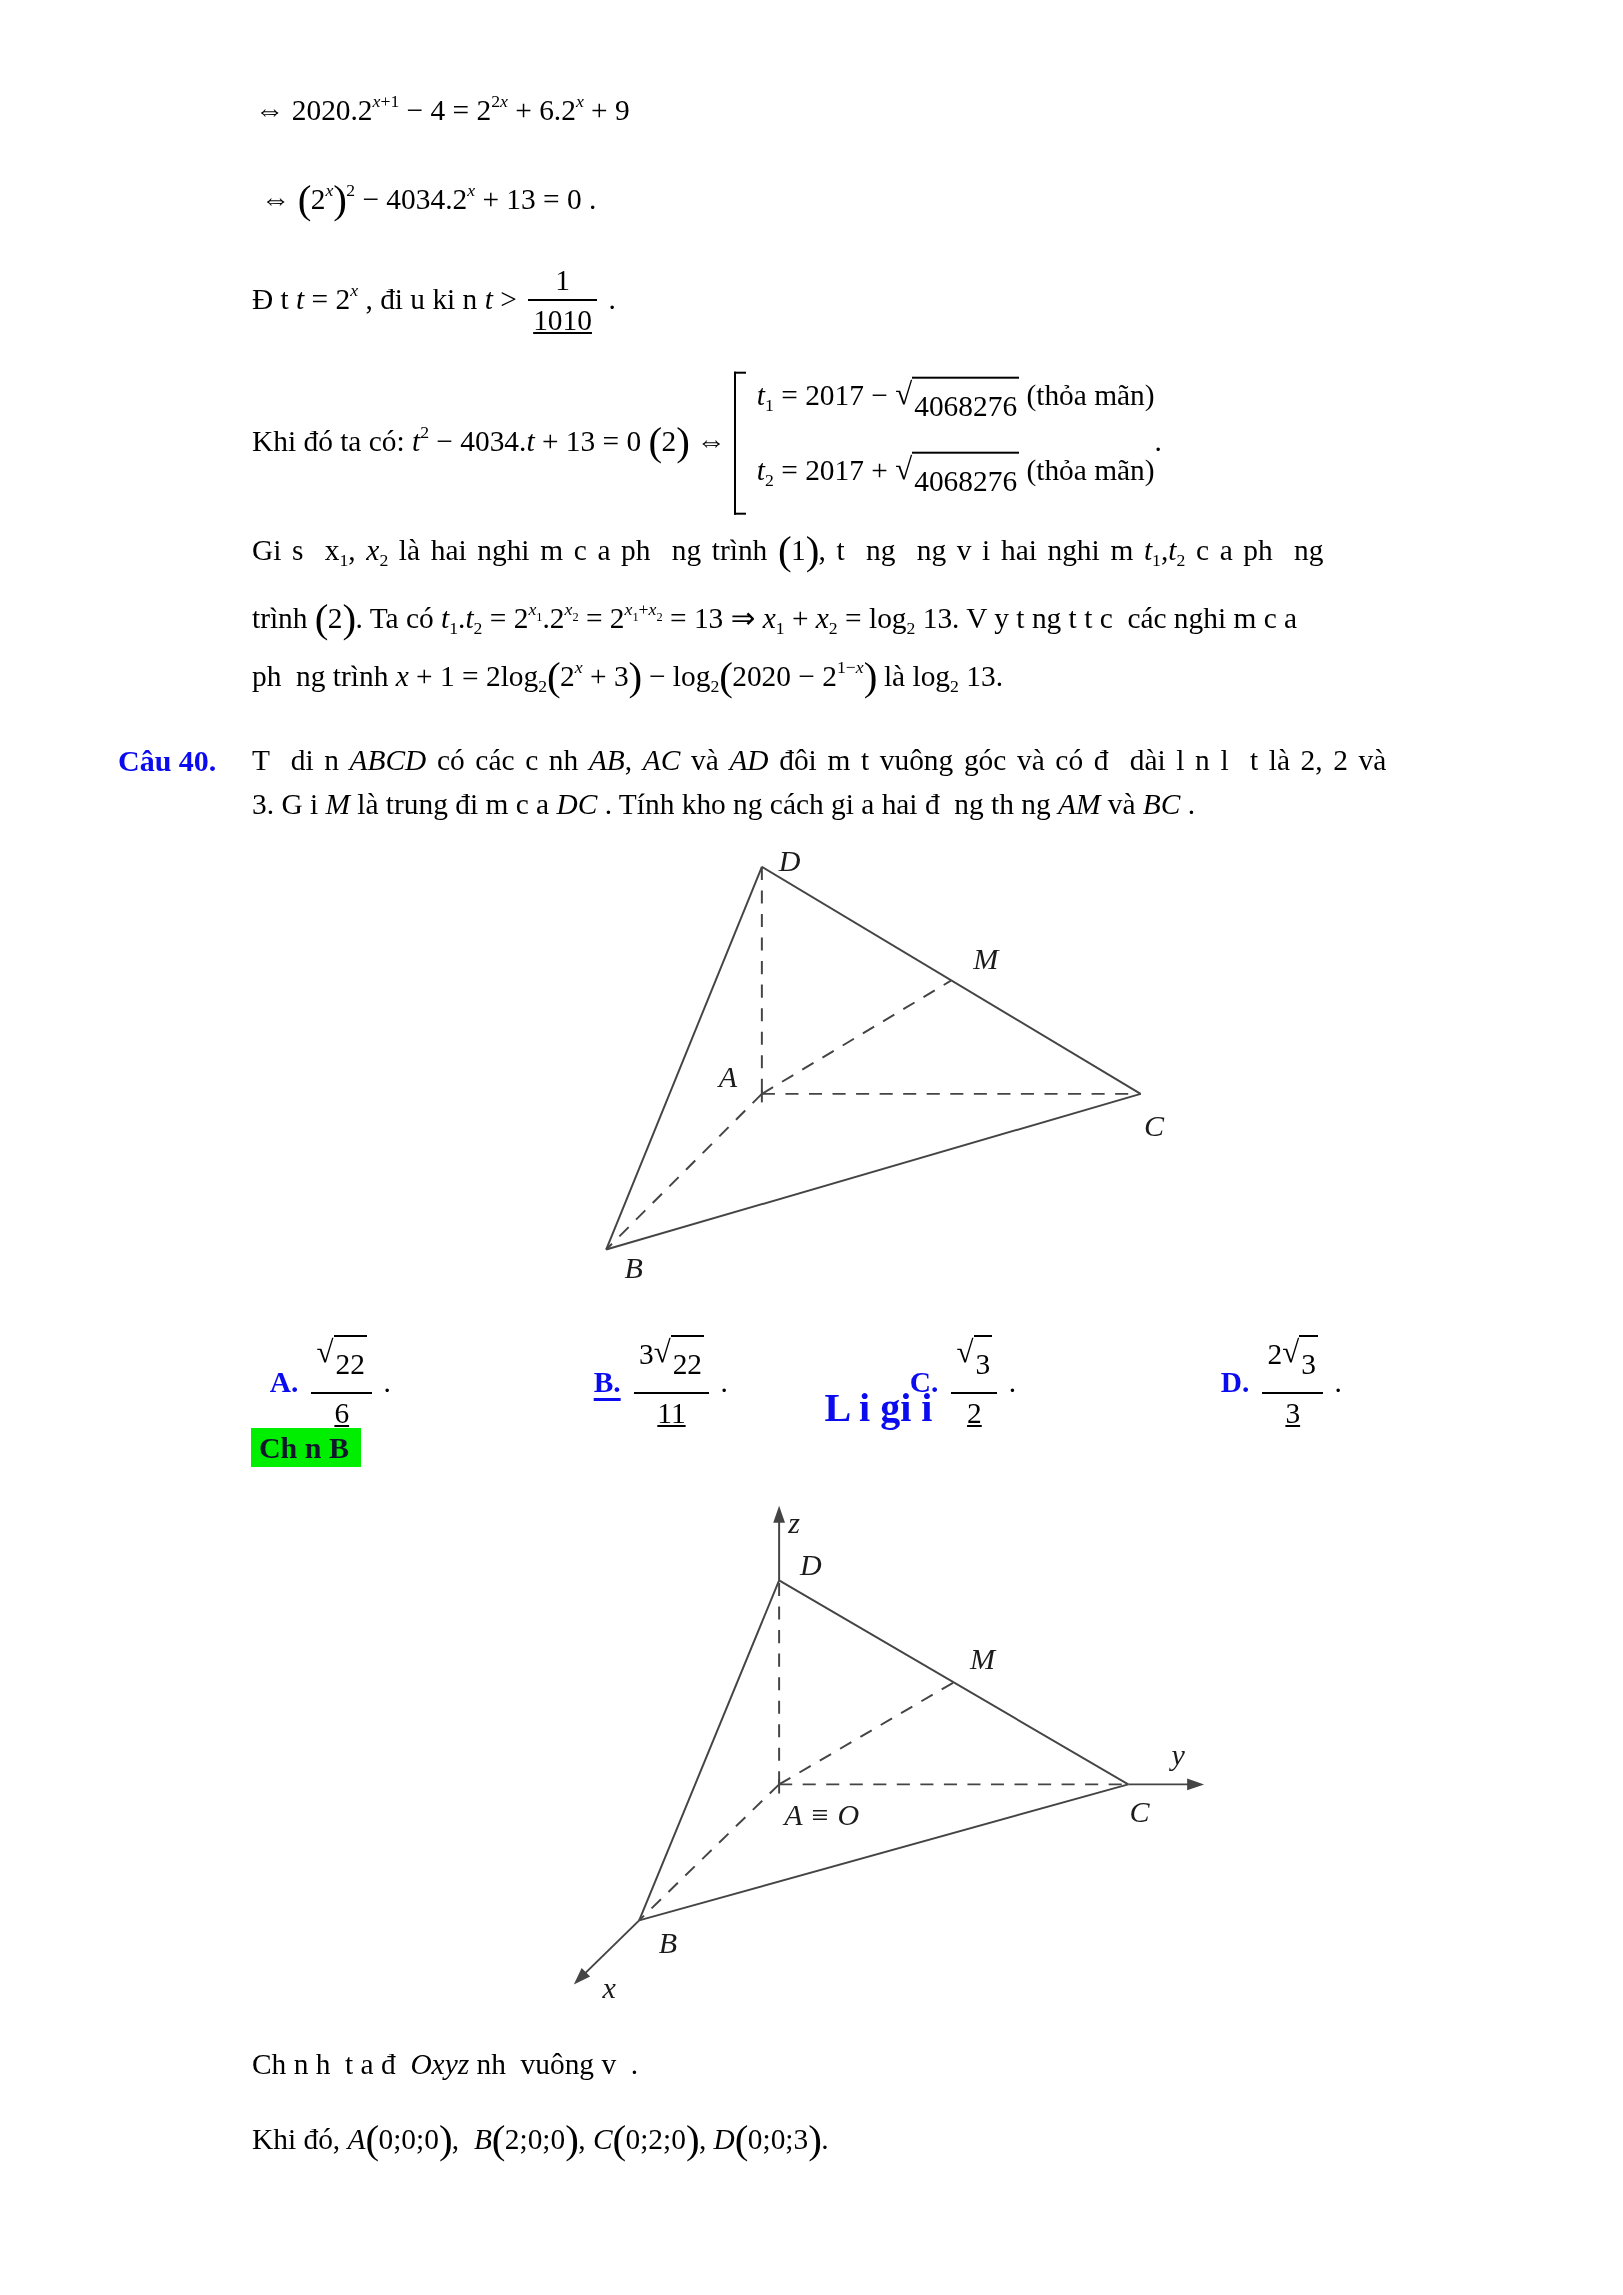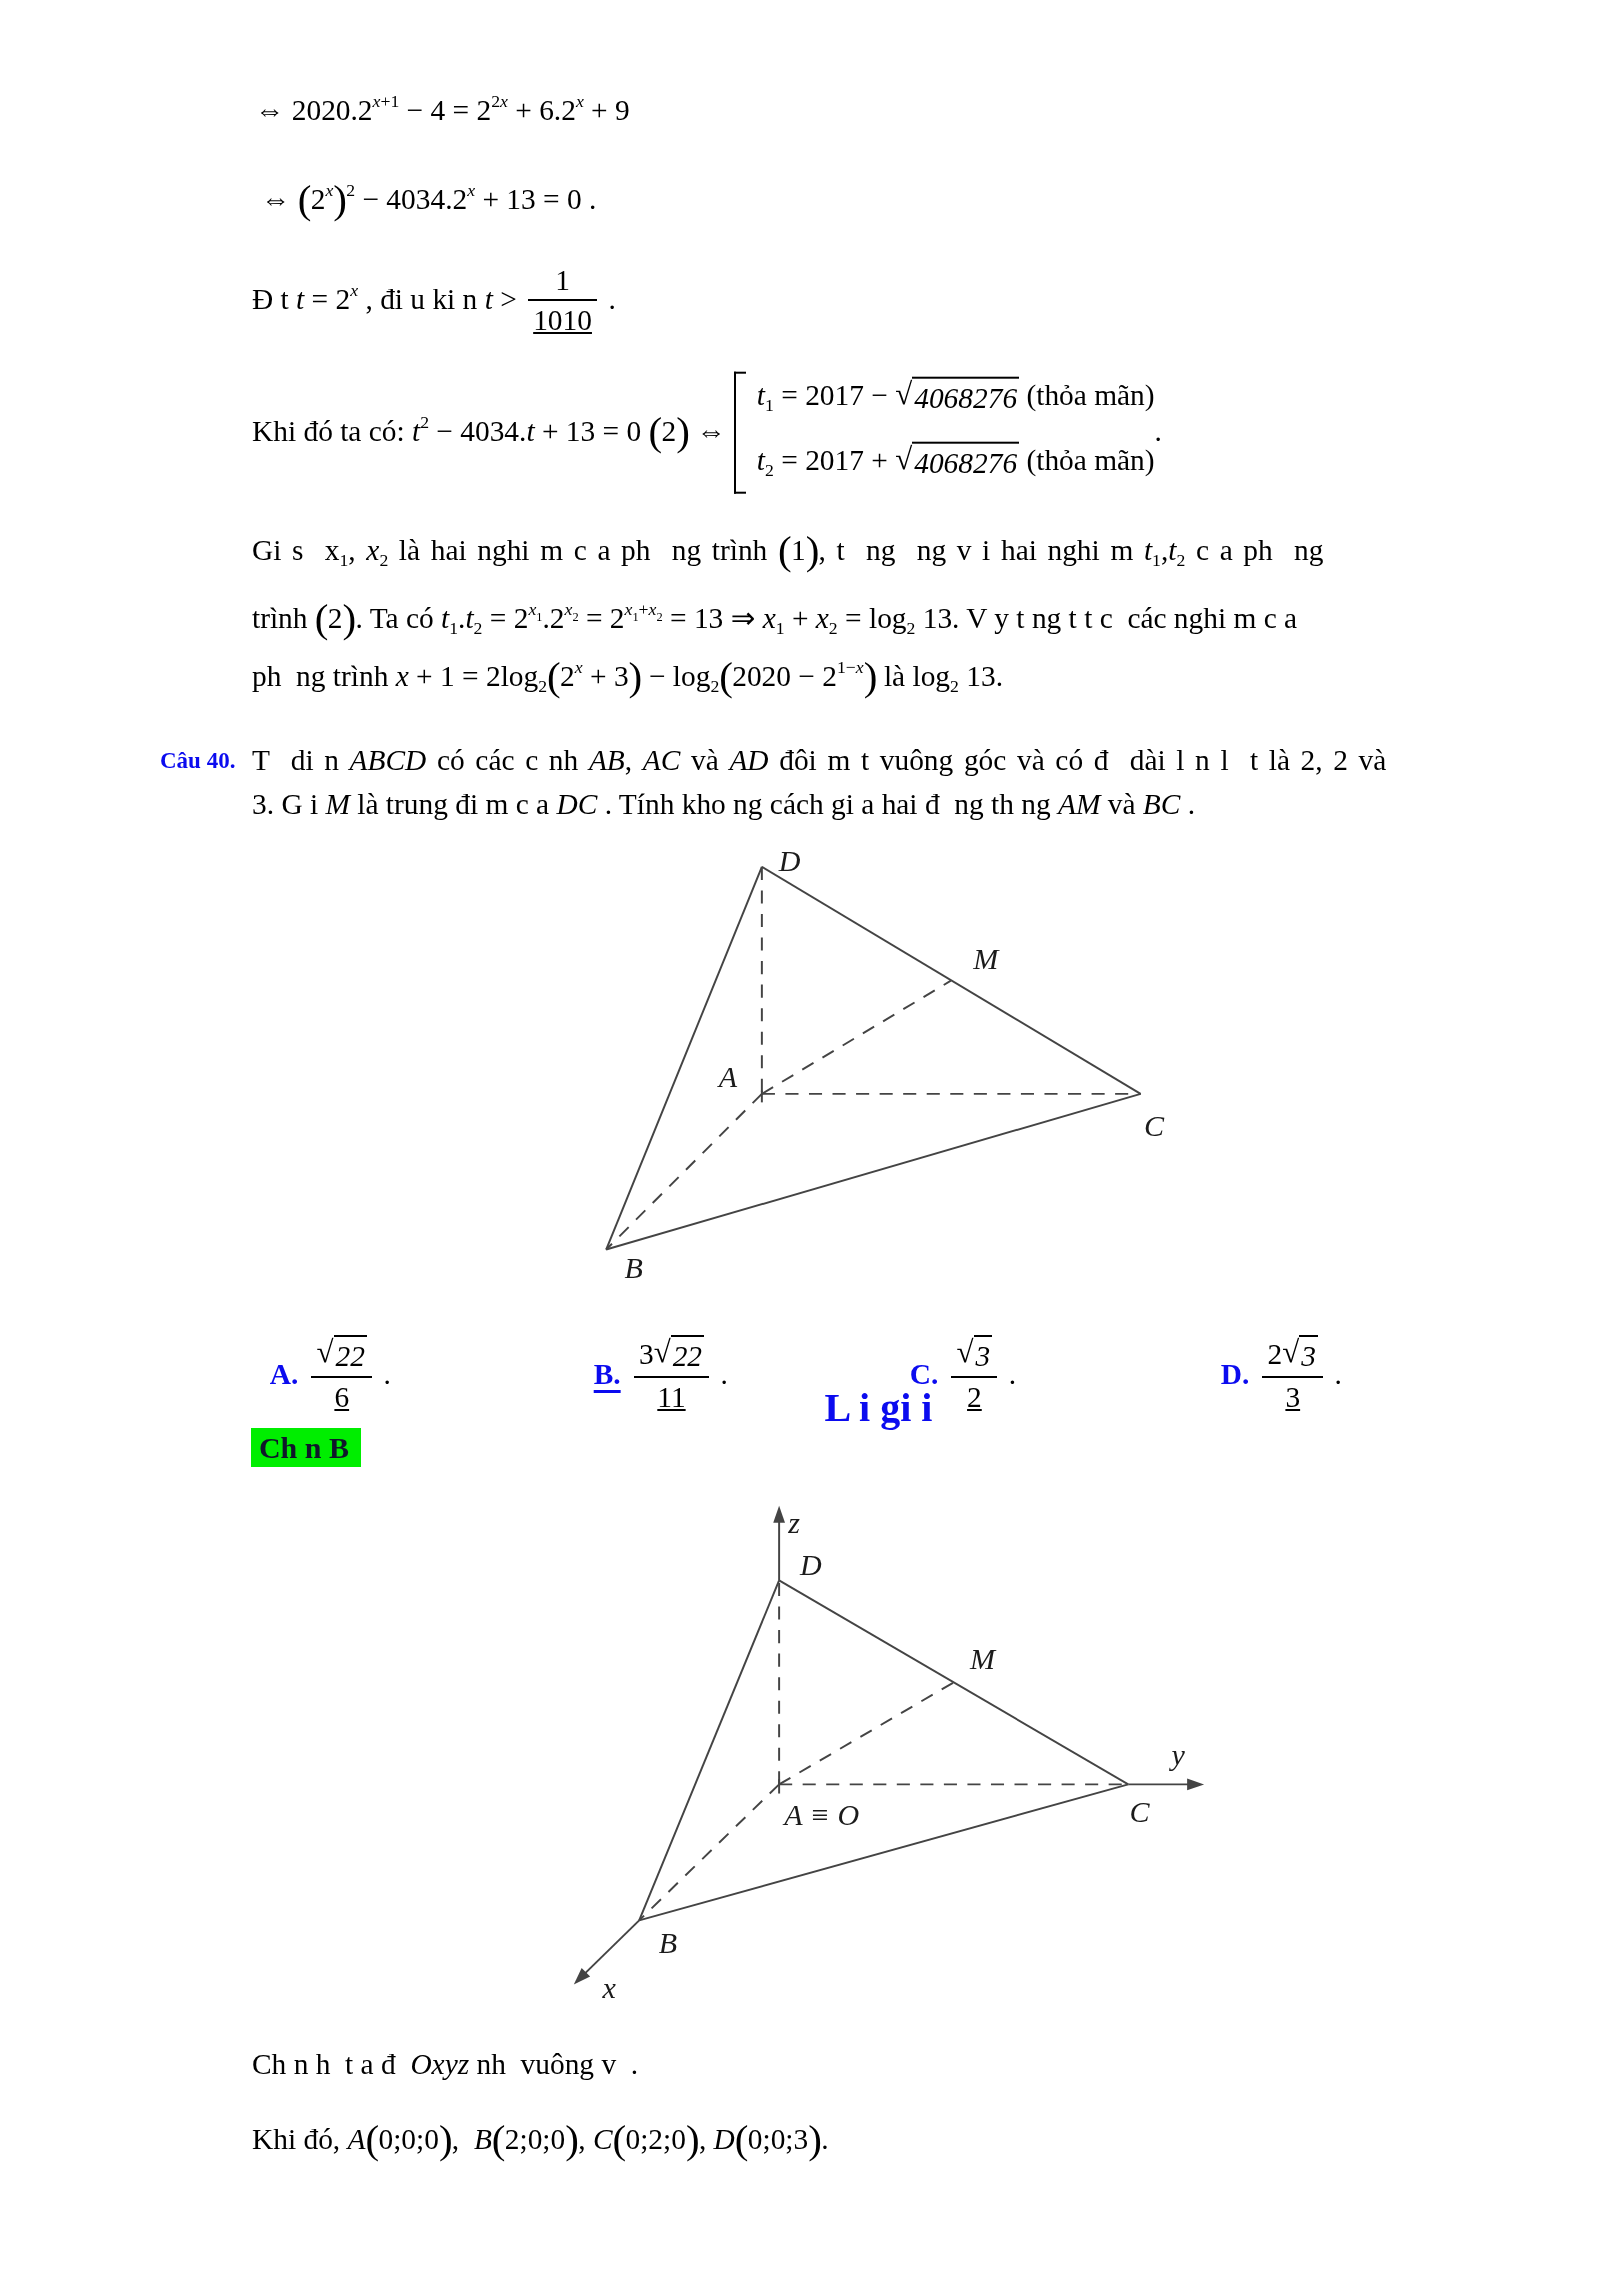--- a/index.html
+++ b/index.html
@@ -12,26 +12,26 @@
   .s-i{font-style:italic;}
   .s-sup{font-size:17.7px;vertical-align:13px;}
   .s-sub{font-size:17.7px;vertical-align:-5.9px;}
   .s-supsub{font-size:12.4px;vertical-align:7.2px;}
   .s-bigp{font-size:41px;vertical-align:-3.9px;line-height:26px;letter-spacing:-0.7px;}
   .frac{display:inline-block;vertical-align:middle;text-align:center;margin:0 3.9px;transform:translateY(-2px);}
   .fnum{display:block;border-bottom:2.6px solid #000;padding:0 5.2px;line-height:38px;}
   .fden{display:block;padding:0 5.2px;line-height:38px;text-decoration:underline;}
   .sqrt{display:inline-block;white-space:pre;}
   .srad{display:inline-block;vertical-align:top;line-height:33px;font-size:31px;}
-  .sbody{display:inline-block;vertical-align:top;border-top:2.6px solid #000;line-height:31px;padding:4px 2px;font-style:italic;}
+  .sbody{display:inline-block;vertical-align:top;border-top:2.6px solid #000;line-height:31px;padding:12px 2px;}
   .cases{display:inline-flex;vertical-align:middle;align-items:stretch;margin-left:7.9px;transform:translateY(-1.3px);}
   .cbr{width:10.5px;border:2.6px solid #000;border-right:none;margin-right:10.5px;}
   .crows{display:flex;flex-direction:column;justify-content:center;gap:18.3px;padding:5.2px 0;}
   .crow{line-height:37px;white-space:pre;}
-  .qlabel{position:absolute;font-size:23px;line-height:39px;font-weight:bold;color:#0b0bef;white-space:pre;margin-left:42px;}
+  .qlabel{position:absolute;font-size:30px;line-height:39px;font-weight:bold;color:#0b0bef;white-space:pre;}
   .opt{position:absolute;font-size:29.4px;line-height:39px;white-space:pre;}
   .opt-letter{color:#0b0bef;font-weight:bold;margin-right:9.2px;}
   .opt-letter.u{text-decoration:underline;text-decoration-thickness:2.6px;text-underline-offset:5.9px;}
   .centerline{position:absolute;left:252px;width:1253px;text-align:center;font-size:40px;
     font-weight:bold;color:#0b0bef;line-height:37px;}
   .highlight{position:absolute;display:inline-block;background:#00ee00;color:#0f172a;
     font-weight:bold;font-size:30px;line-height:33px;padding:2.6px 11.8px 3.9px 7.9px;white-space:pre;}
   svg{position:absolute;}
   svg text{font-family:"Liberation Serif", serif;font-size:46px;font-style:italic;fill:#1b1b1b;}
 </style>

